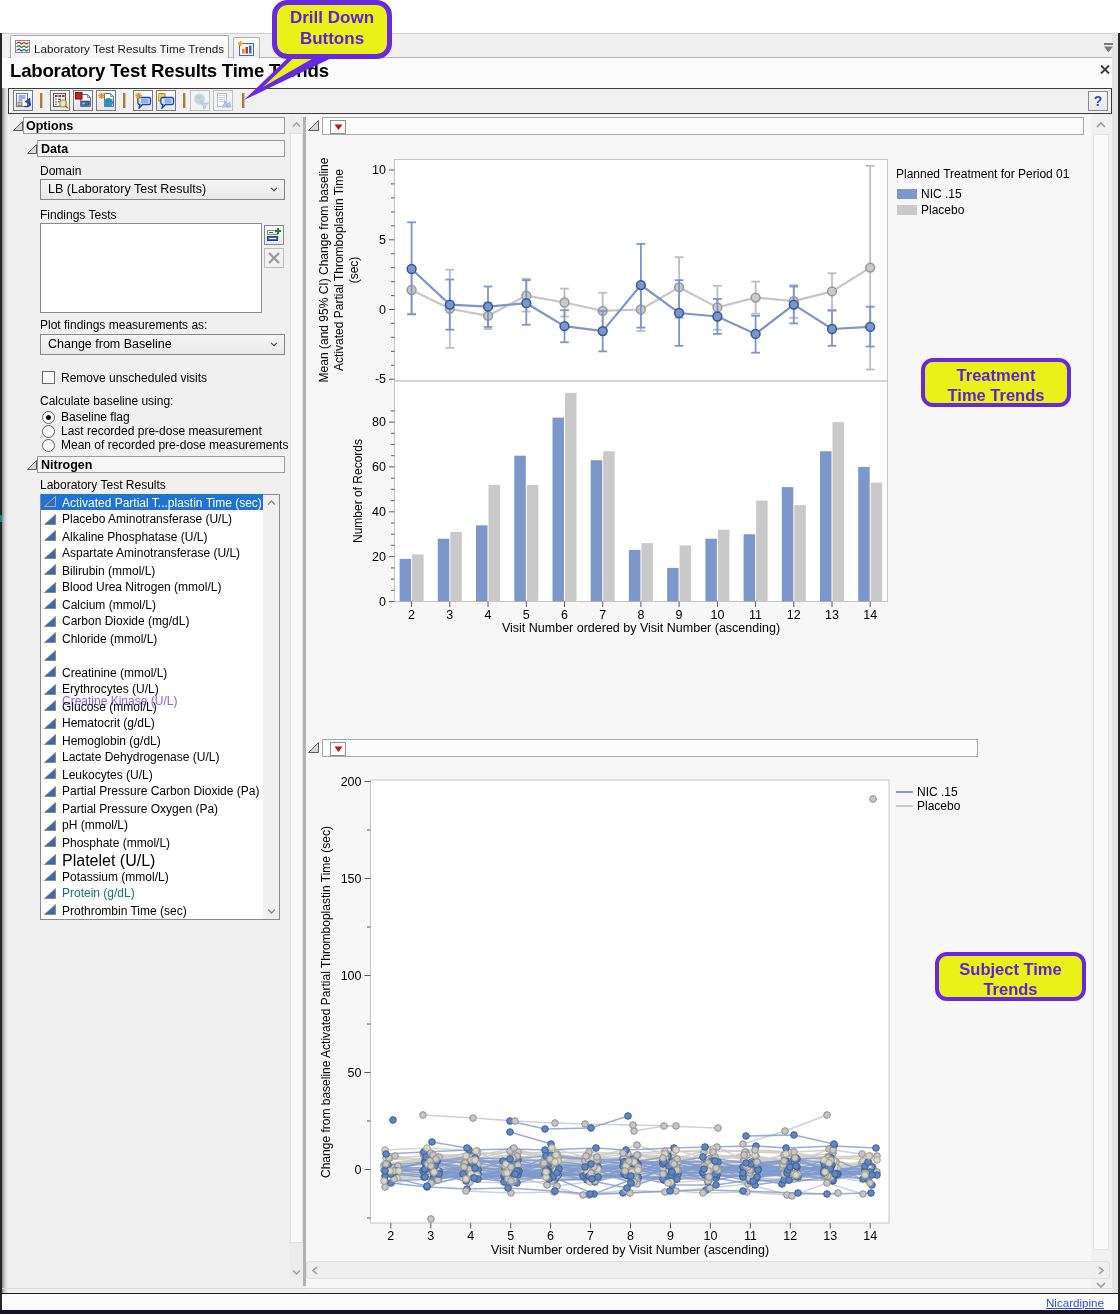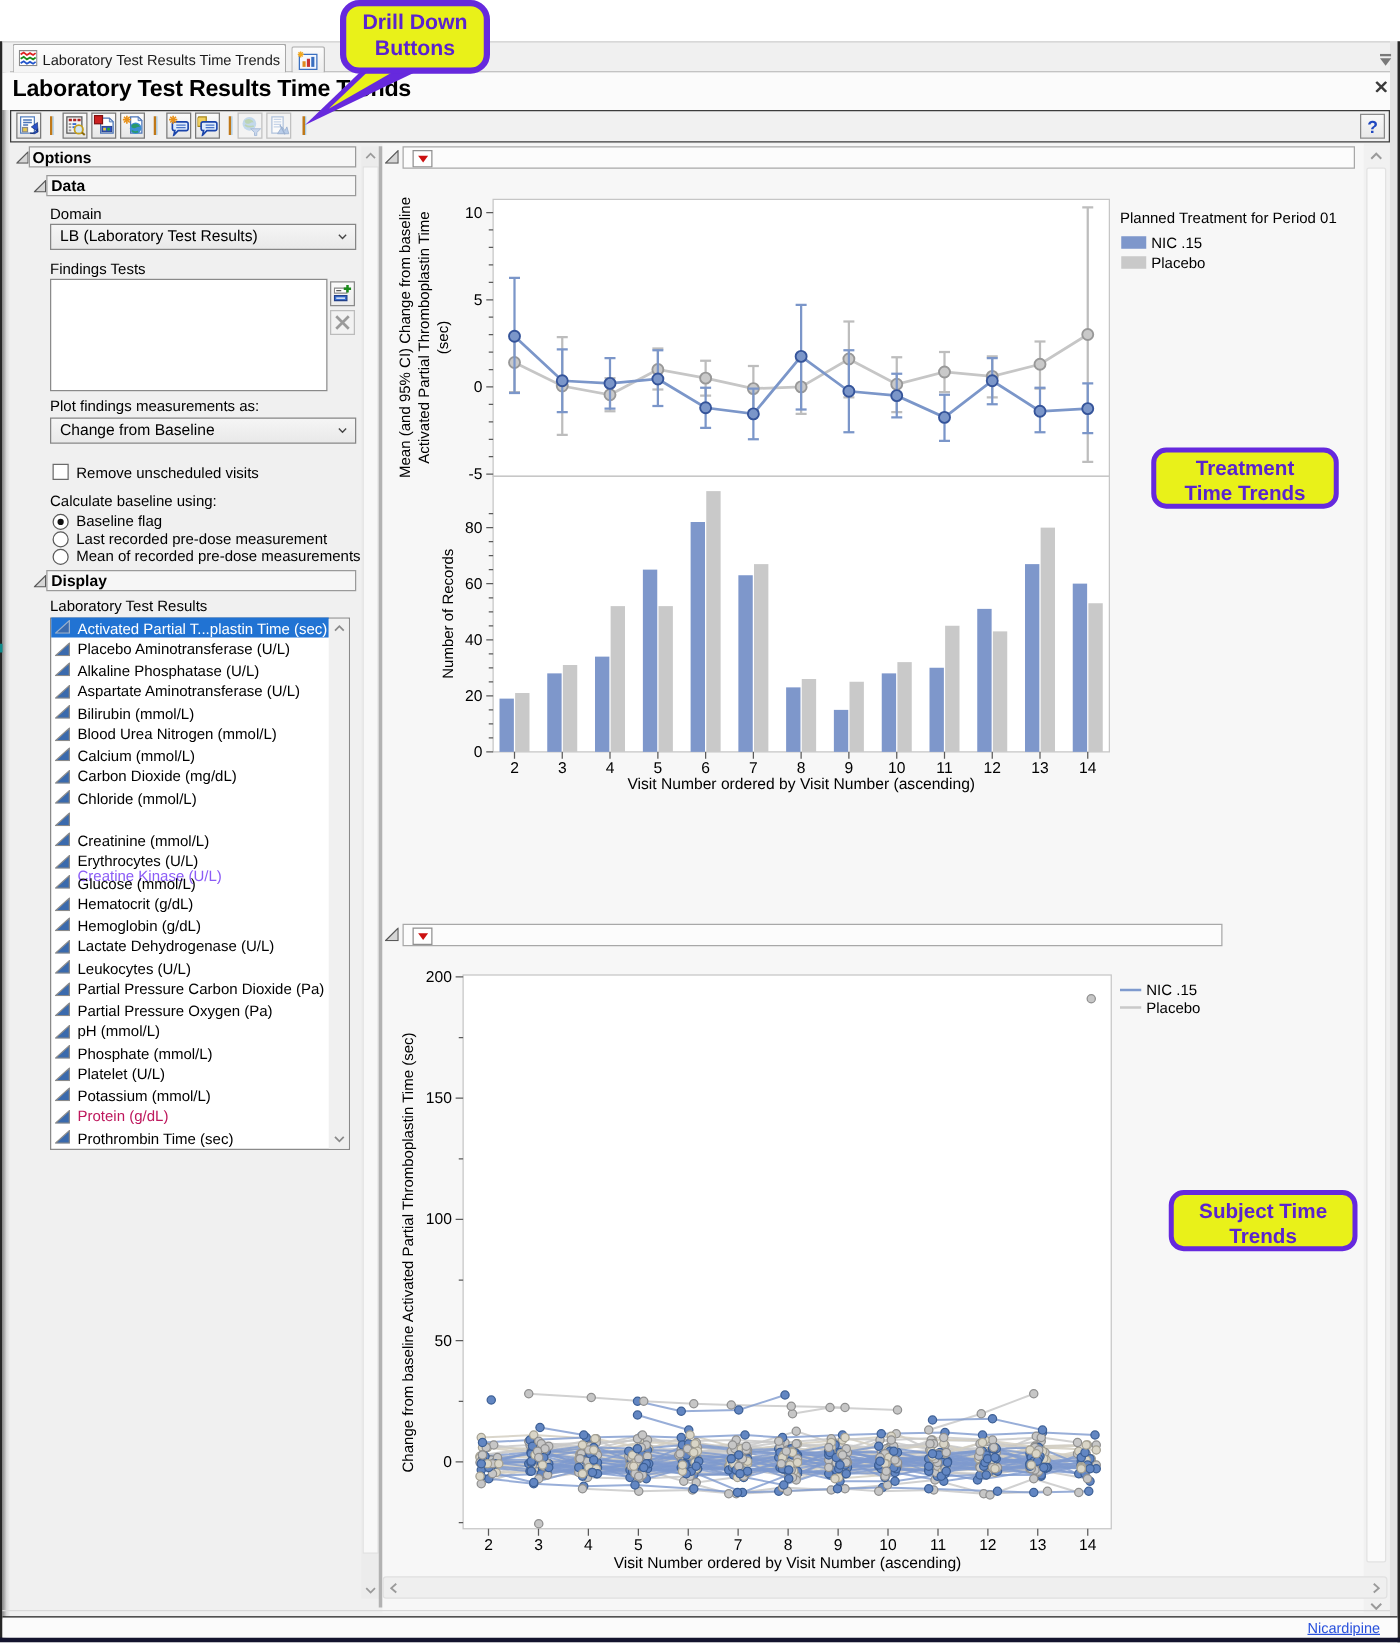--- a/index.html
+++ b/index.html
@@ -194,21 +194,21 @@
   <div class="abs t12" style="left:61px;top:410px;">Baseline flag</div>
   <div class="abs" style="left:42px;top:425px;width:13px;height:13px;background:#fff;border:1px solid #5a5a5a;border-radius:50%;"></div>
   <div class="abs t12" style="left:61px;top:424px;">Last recorded pre-dose measurement</div>
   <div class="abs" style="left:42px;top:439px;width:13px;height:13px;background:#fff;border:1px solid #5a5a5a;border-radius:50%;"></div>
   <div class="abs t12" style="left:61px;top:438px;">Mean of recorded pre-dose measurements</div>
 
   <svg class="abs" style="left:27px;top:460px;" width="10" height="10" viewBox="0 0 10 10">
       <polygon points="0.5,9.5 9.5,9.5 9.5,0.5" fill="#d6d6d6" stroke="#5a5a5a" stroke-width="1"></polygon>
     </svg>
   <div class="abs" style="left:37px;top:456px;width:248px;height:17px;background:#f6f6f6;border:1px solid #9a9a9a;"></div>
-  <div class="abs" style="left:41px;top:458px;font-size:12.5px;font-weight:bold;color:#000;">Display</div>
+  <div class="abs" style="left:41px;top:458px;font-size:12.5px;font-weight:bold;color:#000;">Nitrogen</div>
 
   <div class="abs t12" style="left:40px;top:478px;">Laboratory Test Results</div>
 
   <div class="abs" style="left:40px;top:494px;width:240px;height:426px;background:#fff;border:1px solid #8a8a8a;"></div>
   <div class="abs" style="left:41px;top:494px;width:222px;height:16px;background:#2173d3;"></div>
 <svg class="abs" style="left:44px;top:496px;" width="12" height="11" viewBox="0 0 12 11">
       <polygon points="0.5,10.5 11.5,10.5 11.5,0.5" fill="#3a6aad" stroke="#9ab0cc" stroke-width="1"></polygon>
     </svg>
 <div class="abs" style="left:62px;top:496px;font-size:12px;color:#fff;white-space:nowrap;">Activated Partial T...plastin Time (sec)</div>
 <svg class="abs" style="left:44px;top:514px;" width="12" height="11" viewBox="0 0 12 11">
@@ -287,29 +287,29 @@
       <polygon points="0.5,10.5 11.5,10.5 11.5,0.5" fill="#3a6aad" stroke="#8a8a8a" stroke-width="1"></polygon>
     </svg>
 <div class="abs" style="left:62px;top:818px;font-size:12px;color:#000;white-space:nowrap;">pH (mmol/L)</div>
 <svg class="abs" style="left:44px;top:836px;" width="12" height="11" viewBox="0 0 12 11">
       <polygon points="0.5,10.5 11.5,10.5 11.5,0.5" fill="#3a6aad" stroke="#8a8a8a" stroke-width="1"></polygon>
     </svg>
 <div class="abs" style="left:62px;top:836px;font-size:12px;color:#000;white-space:nowrap;">Phosphate (mmol/L)</div>
 <svg class="abs" style="left:44px;top:854px;" width="12" height="11" viewBox="0 0 12 11">
       <polygon points="0.5,10.5 11.5,10.5 11.5,0.5" fill="#3a6aad" stroke="#8a8a8a" stroke-width="1"></polygon>
     </svg>
-<div class="abs" style="left:62px;top:852px;font-size:12px;color:#000;white-space:nowrap;">Platelet (U/L)</div>
+<div class="abs" style="left:62px;top:852px;font-size:16px;color:#000;white-space:nowrap;">Platelet (U/L)</div>
 <svg class="abs" style="left:44px;top:870px;" width="12" height="11" viewBox="0 0 12 11">
       <polygon points="0.5,10.5 11.5,10.5 11.5,0.5" fill="#3a6aad" stroke="#8a8a8a" stroke-width="1"></polygon>
     </svg>
 <div class="abs" style="left:62px;top:870px;font-size:12px;color:#000;white-space:nowrap;">Potassium (mmol/L)</div>
 <svg class="abs" style="left:44px;top:888px;" width="12" height="11" viewBox="0 0 12 11">
       <polygon points="0.5,10.5 11.5,10.5 11.5,0.5" fill="#3a6aad" stroke="#8a8a8a" stroke-width="1"></polygon>
     </svg>
-<div class="abs" style="left:62px;top:886px;font-size:12px;color:#be185d;white-space:nowrap;">Protein (g/dL)</div>
+<div class="abs" style="left:62px;top:886px;font-size:12px;color:#0f766e;white-space:nowrap;">Protein (g/dL)</div>
 <svg class="abs" style="left:44px;top:904px;" width="12" height="11" viewBox="0 0 12 11">
       <polygon points="0.5,10.5 11.5,10.5 11.5,0.5" fill="#3a6aad" stroke="#8a8a8a" stroke-width="1"></polygon>
     </svg>
 <div class="abs" style="left:62px;top:904px;font-size:12px;color:#000;white-space:nowrap;">Prothrombin Time (sec)</div>
 
   <div class="abs" style="left:263px;top:495px;width:16px;height:424px;background:#f0f0f0;"></div>
   <svg class="abs" style="left:266px;top:499px;" width="11" height="8" viewBox="0 0 11 8">
       <polyline points="2,5.5 5.5,2 9,5.5" fill="none" stroke="#8a8a8a" stroke-width="1.4"></polyline>
     </svg>
   <svg class="abs" style="left:266px;top:907px;" width="11" height="8" viewBox="0 0 11 8">

